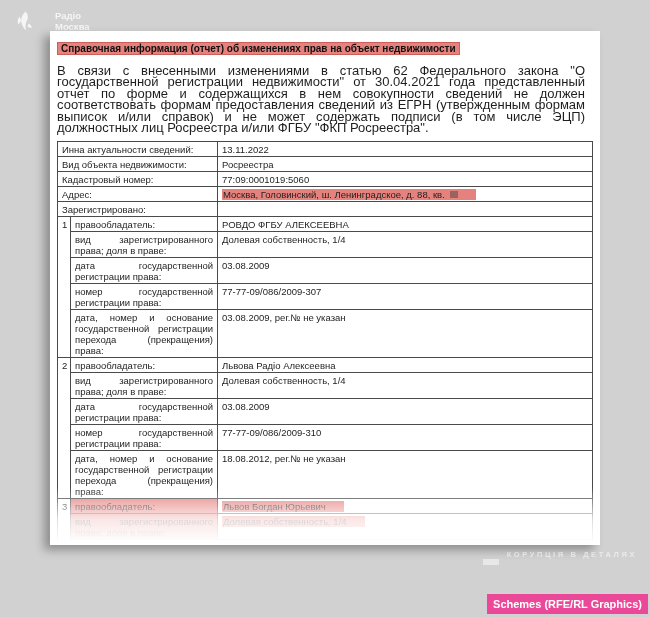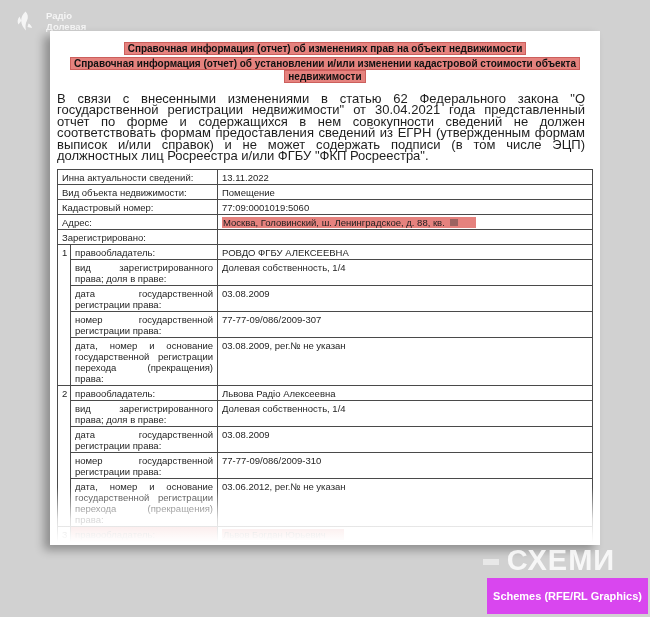--- a/index.html
+++ b/index.html
@@ -6,31 +6,31 @@
     --hl:#e5827e; --hlb:#cc5f5c; --redact:#9c6260; --canvas:#d1d1d1; --tbl:#4a4a4a;
   }
   *{box-sizing:border-box}
   html,body{margin:0;padding:0}
   body{
     width:650px;height:617px;position:relative;overflow:hidden;
     background:var(--canvas);
     font-family:"Liberation Sans",sans-serif;
   }
   
-  .rfe{position:absolute;left:16px;top:10px;display:flex;align-items:flex-start;gap:13px;
+  .rfe{position:absolute;left:16px;top:10px;display:flex;align-items:flex-start;gap:22px;
        color:rgba(255,255,255,.78);font-weight:bold;font-size:9.5px;line-height:11px}
   .rfe svg{display:block;margin-top:1px}
   
   .page{
     position:absolute;left:50px;top:31px;width:550px;height:514px;
     background:#fff;box-shadow:-6px 5px 9px rgba(0,0,0,.32);
     padding:9px 7px 0 7px;overflow:hidden;
   }
   .title-block{margin:2px 0 0 0}
-  .title-line{text-align:center;font-weight:bold;font-size:10px;line-height:13.5px;margin-bottom:1px;color:#111}
+  .title-line{text-align:left;font-weight:bold;font-size:10px;line-height:13.5px;margin-bottom:1px;color:#111}
   .hl-title{
     background:var(--hl);border:1px solid var(--hlb);padding:0 3px;
     box-decoration-break:clone;-webkit-box-decoration-break:clone;
   }
   .intro{font-size:13px;line-height:11.5px;text-align:justify;color:#1e1e1e;margin:9px 8px 7px 0}
   table.records{width:100%;border-collapse:collapse;table-layout:fixed}
   table.records td{
     border:1px solid var(--tbl);vertical-align:top;
     font-size:9.5px;line-height:11px;padding:2px 4px 1px 4px;color:#1e1e1e;
     overflow:hidden;
@@ -43,59 +43,58 @@
   .page-fade{
     position:absolute;left:0;right:0;bottom:0;height:58px;pointer-events:none;
     background:linear-gradient(to bottom,rgba(255,255,255,0) 0%,rgba(255,255,255,.8) 55%,#fff 95%);
   }
   
   .schemes{position:absolute;right:13px;top:546px;color:rgba(255,255,255,.82)}
   .schemes-dash{position:absolute;left:-24px;top:13px;width:16px;height:6px;background:rgba(255,255,255,.5)}
   .schemes-logo{font-size:29px;font-weight:bold;letter-spacing:1px;line-height:29px}
   .schemes-tag{font-size:7.5px;font-weight:bold;letter-spacing:2.6px;color:rgba(255,255,255,.55);margin-top:4px}
   .credit-badge{
-    position:absolute;right:2px;bottom:3px;background:#d946ef;color:#fff;
-    font-weight:bold;font-size:11px;line-height:12px;padding:12px 6px;
+    position:absolute;right:2px;bottom:3px;background:#ec4899;color:#fff;
+    font-weight:bold;font-size:11px;line-height:12px;padding:4px 6px;
   }
 </style>
 </head>
 <body>
 
 <div class="rfe">
   <svg width="17" height="21" viewBox="0 0 17 21">
     <path fill="rgba(255,255,255,.78)" d="M9.5 0.5 C6.5 3.5 5 6.5 5.2 10 C5.4 13.5 7 16.5 10 19.5 C9.2 15.5 9.4 12.5 11 9.5 C12.6 6.5 12 3 9.5 0.5 Z"></path>
     <path fill="rgba(255,255,255,.78)" d="M3.5 5.5 C1.5 8 1 11 2.5 13.5 L5.5 9.5 C4.5 8 4 7 3.5 5.5 Z"></path>
     <path fill="rgba(255,255,255,.78)" d="M12.5 12.5 C14.5 13.5 15.5 15 16 17 L11.5 16 C11.8 14.8 12 13.8 12.5 12.5 Z"></path>
   </svg>
   <div class="rfe-text">
     <div>Радіо</div>
-    <div>Долевая</div>
+    <div>Москва</div>
   </div>
 </div>
 
 <div class="page">
   <div class="title-block" id="title-block">
       <div class="title-line"><span class="hl-title">Справочная информация (отчет) об изменениях прав на объект недвижимости</span></div>
-      <div class="title-line"><span class="hl-title">Справочная информация (отчет) об установлении и/или изменении кадастровой стоимости объекта недвижимости</span></div>
     </div>
   <p class="intro">В связи с внесенными изменениями в статью 62 Федерального закона "О государственной регистрации недвижимости" от 30.04.2021 года представленный отчет по форме и содержащихся в нем совокупности сведений не должен соответствовать формам предоставления сведений из ЕГРН (утвержденным формам выписок и/или справок) и не может содержать подписи (в том числе ЭЦП) должностных лиц Росреестра и/или ФГБУ "ФКП Росреестра".</p>
   <table class="records">
     <colgroup>
       <col style="width:13px">
       <col style="width:147px">
       <col>
     </colgroup>
     <tbody id="records-body">
         <tr>
           <td class="lbl" colspan="2">Инна актуальности сведений:</td>
           <td class="val">13.11.2022</td>
         </tr>
         <tr>
           <td class="lbl" colspan="2">Вид объекта недвижимости:</td>
-          <td class="val">Помещение</td>
+          <td class="val">Росреестра</td>
         </tr>
         <tr>
           <td class="lbl" colspan="2">Кадастровый номер:</td>
           <td class="val">77:09:0001019:5060</td>
         </tr>
         <tr>
           <td class="lbl" colspan="2">Адрес:</td>
           <td class="val"><span class="hl-val">Москва, Головинский, ш. Ленинградское, д. 88, кв.<span class="redact"></span></span></td>
         </tr>
         <tr>
@@ -135,21 +134,21 @@
         <tr>
           <td class="lbl">дата государственной регистрации права:</td>
           <td class="val">03.08.2009</td>
         </tr>
         <tr>
           <td class="lbl">номер государственной регистрации права:</td>
           <td class="val">77-77-09/086/2009-310</td>
         </tr>
         <tr>
           <td class="lbl">дата, номер и основание государственной регистрации перехода (прекращения) права:</td>
-          <td class="val">03.06.2012, рег.№ не указан</td>
+          <td class="val">18.08.2012, рег.№ не указан</td>
         </tr>
         <tr>
           <td class="num" rowspan="4">3</td>
           <td class="lbl cell-hl">правообладатель:</td>
           <td class="val"><span class="hl-val">Львов Богдан Юрьевич</span></td>
         </tr>
         <tr>
           <td class="lbl cell-hl">вид зарегистрированного права; доля в праве:</td>
           <td class="val"><span class="hl-val">Долевая собственность, 1/4</span></td>
         </tr>
@@ -157,17 +156,16 @@
           <td class="lbl">дата государственной регистрации права:</td>
           <td class="val">03.08.2009</td>
         </tr>
       </tbody>
   </table>
   <div class="page-fade"></div>
 </div>
 
 <div class="schemes">
   <div class="schemes-dash"></div>
-  <div class="schemes-logo">СХЕМИ</div>
   <div class="schemes-tag">КОРУПЦІЯ В ДЕТАЛЯХ</div>
 </div>
 
 <div class="credit-badge">Schemes (RFE/RL Graphics)</div>
 
 </body></html>

